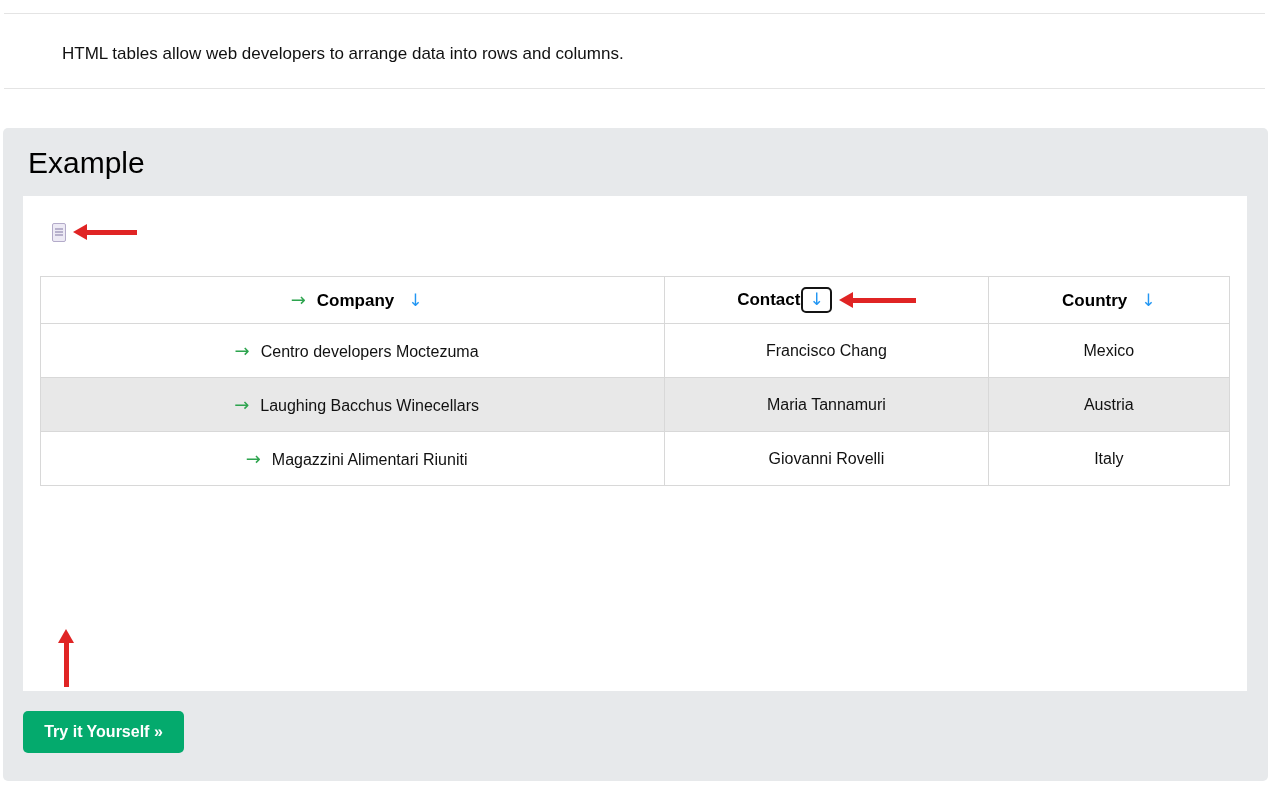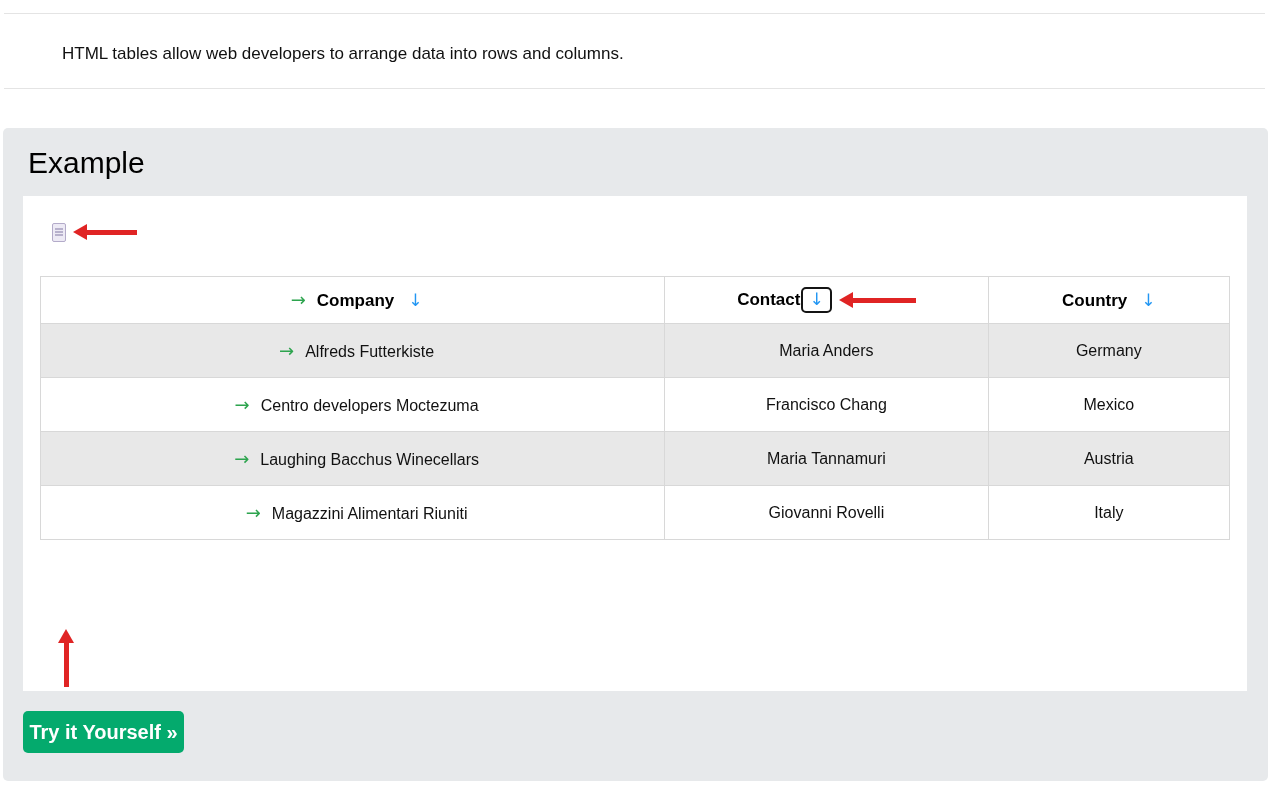--- a/index.html
+++ b/index.html
@@ -65,21 +65,21 @@
   th .blue-arrow.gap{margin-left:14px;}
 
   .focus-box{display:inline-block; border:2px solid #141414; border-radius:5px;
     padding:2px 6px 3px 6px; margin-left:1px; line-height:1; vertical-align:middle;}
   .contact-head-wrap{display:inline-flex; align-items:center;}
   .contact-head-wrap .arrow-left{margin-left:7px;}
 
   .tryit-btn{position:absolute; left:20px; top:583px; width:161px; height:42px;
     background:var(--green); color:#fff; border:none; border-radius:5px;
     font-family:"Liberation Sans","DejaVu Sans",sans-serif;
-    font-size:20px; font-weight:bold; cursor:pointer;}
+    font-size:16px; font-weight:bold; cursor:pointer;}
 </style>
 </head>
 <body>
 
 <div class="page">
 
   <div class="divider top"></div>
   <p class="intro-text">HTML tables allow web developers to arrange data into rows and columns.</p>
   <div class="divider bottom"></div>
 
@@ -123,25 +123,20 @@
                   <span class="shaft"></span>
                 </span>
               </span>
             </th>
             <th>
               <span>Country</span><span class="blue-arrow gap">↓</span>
             </th>
           </tr>
         </thead>
         <tbody>
-          <tr class="stripe">
-            <td><span class="green-arrow">→</span><span>Alfreds Futterkiste</span></td>
-            <td>Maria Anders</td>
-            <td>Germany</td>
-          </tr>
           <tr>
             <td><span class="green-arrow">→</span><span>Centro developers Moctezuma</span></td>
             <td>Francisco Chang</td>
             <td>Mexico</td>
           </tr>
           <tr class="stripe">
             <td><span class="green-arrow">→</span><span>Laughing Bacchus Winecellars</span></td>
             <td>Maria Tannamuri</td>
             <td>Austria</td>
           </tr>

